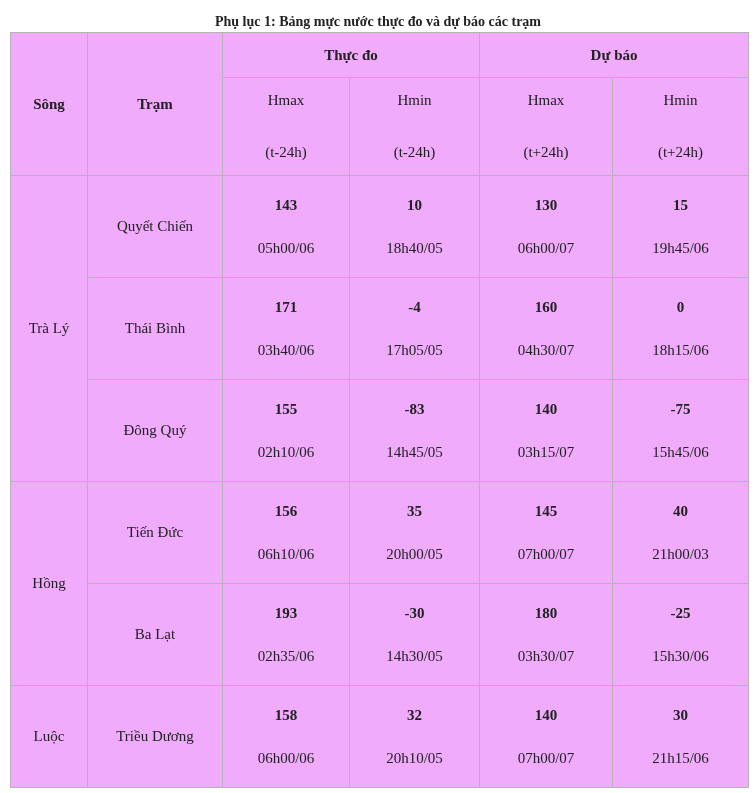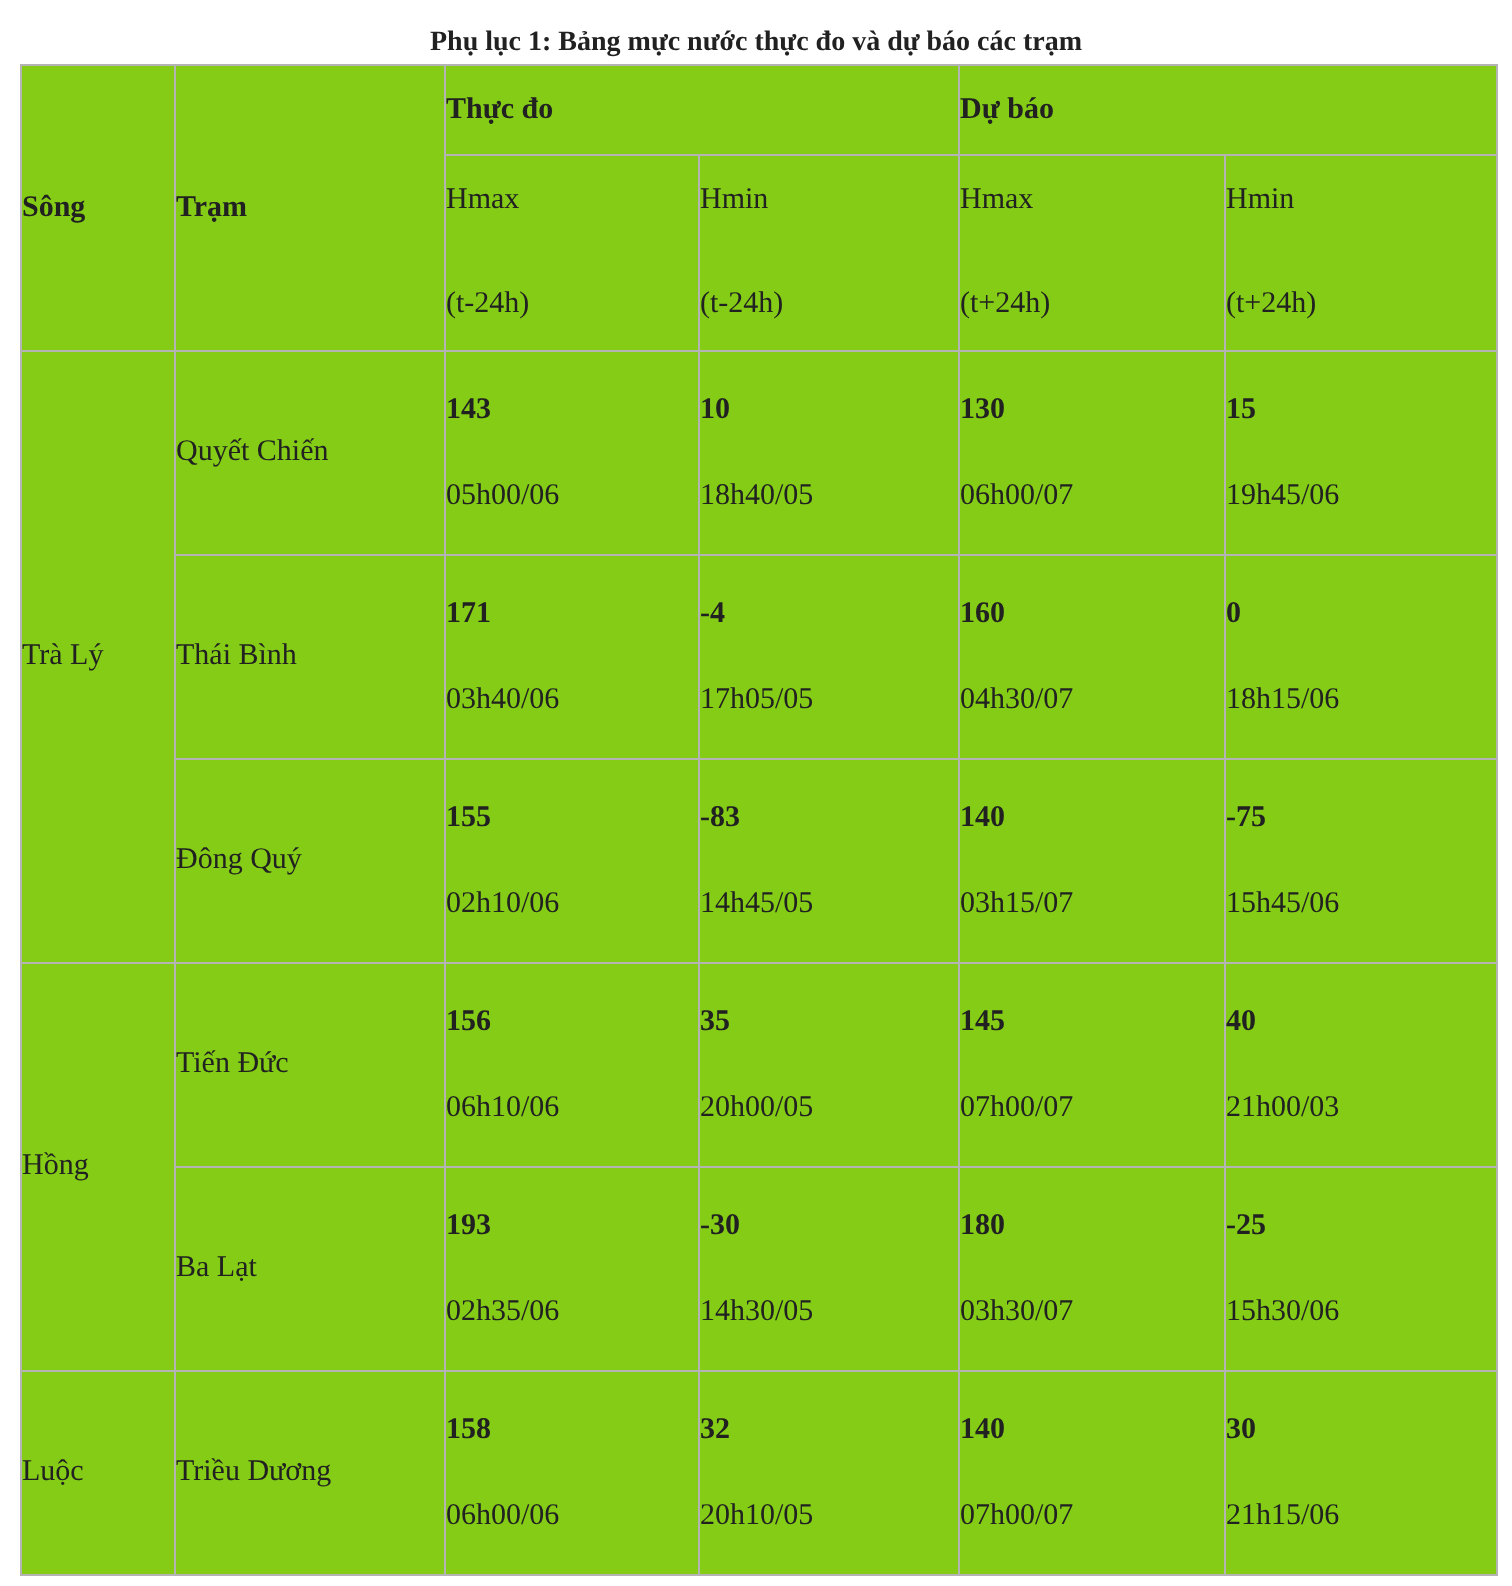--- a/index.html
+++ b/index.html
@@ -28,26 +28,26 @@
     line-height: 17px;
   }
   table.wl-table {
     border-collapse: collapse;
     table-layout: fixed;
     width: 738px;
     margin: 0 0 0 10px;
   }
   .wl-table th, .wl-table td {
     border: 1px solid #b4b4b4;
-    text-align: left;
+    text-align: center;
     vertical-align: middle;
     padding: 0;
     font-size: 15px;
     font-weight: normal;
-    background: #84cc16;
+    background: #f0abfc;
   }
   .group-row th { height: 45px; font-weight: bold; }
   .corner-th { font-weight: bold; }
   .sub-row th { height: 98px; font-weight: normal; font-family: Liberation Serif, serif; }
   .sub-line2 { margin-top: 35px; }
   .wl-table tbody td { height: 102px; }
   .river-cell, .station-cell { font-weight: normal; }
   .val { font-weight: bold; line-height: 17px; }
   .time { margin-top: 26px; line-height: 17px; }
 </style>

